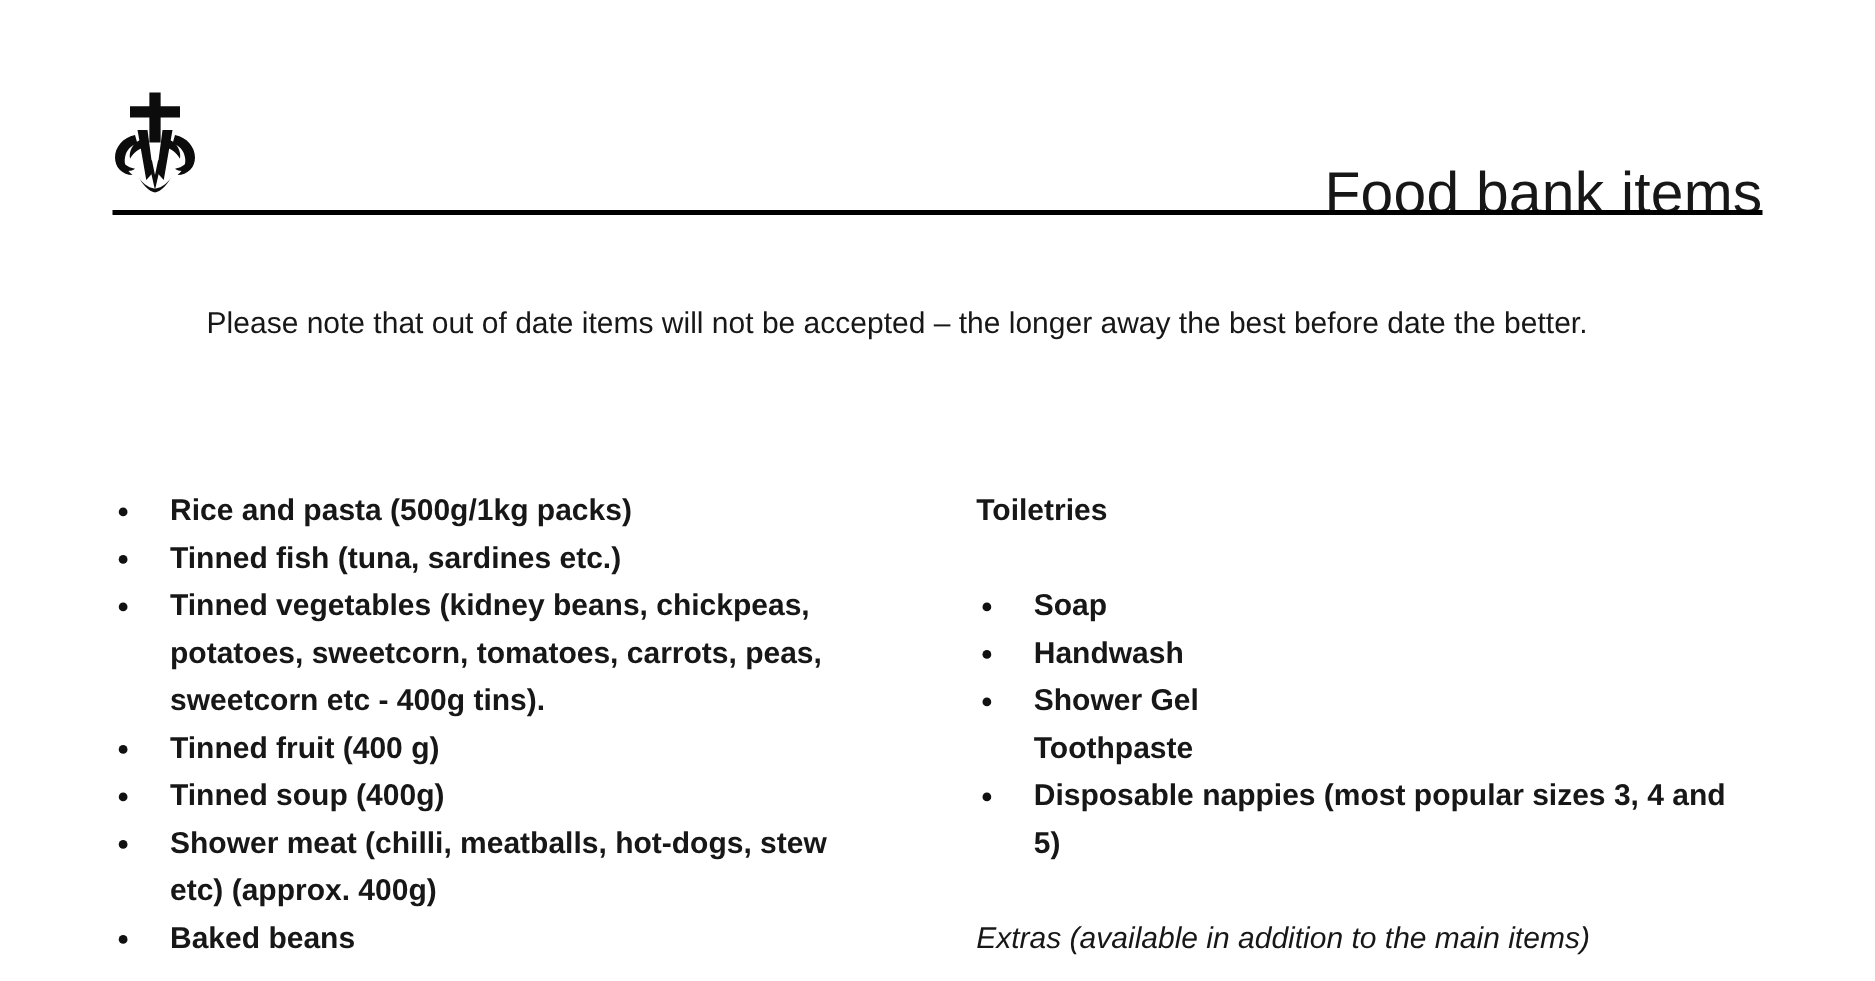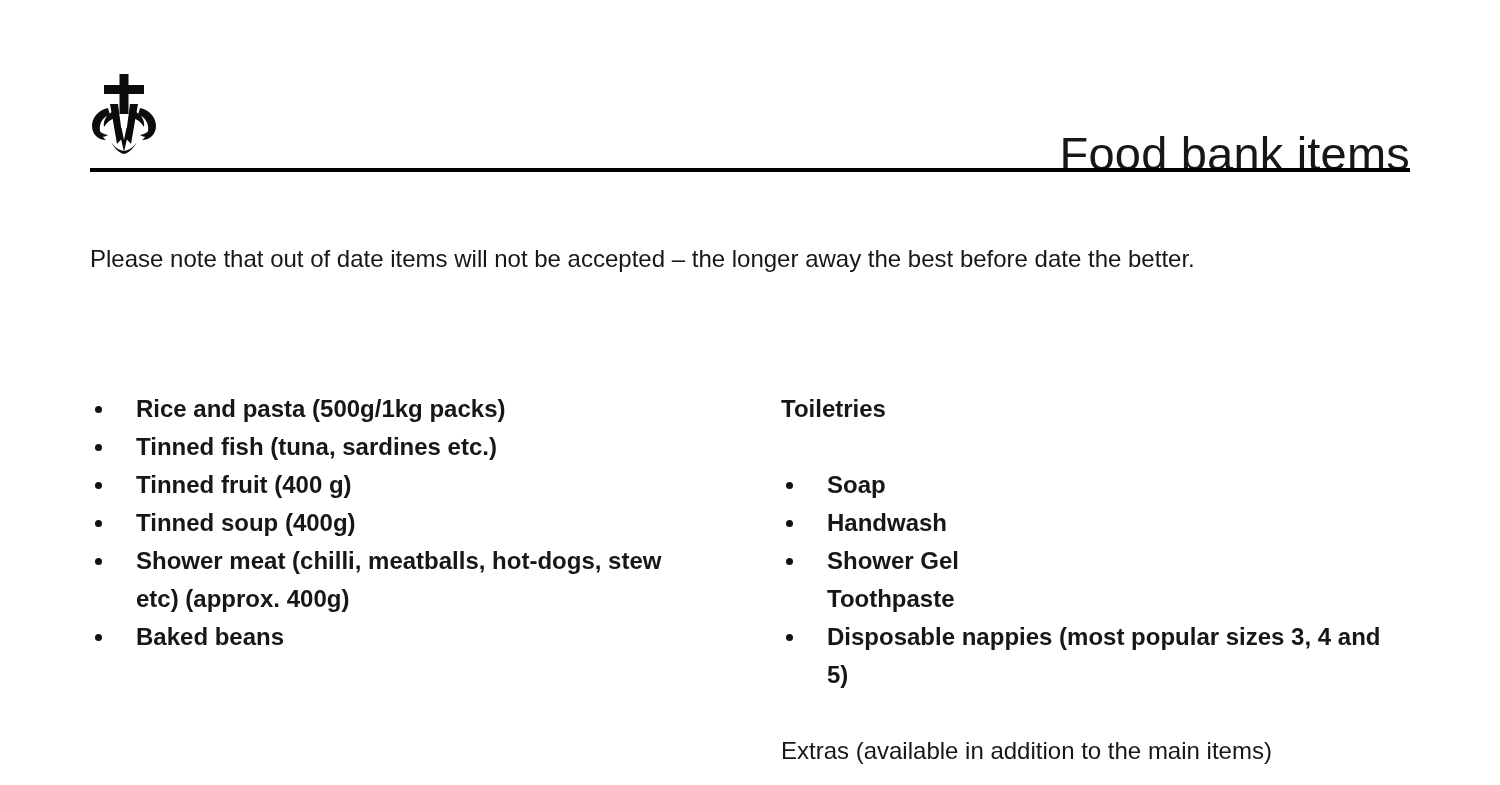--- a/index.html
+++ b/index.html
@@ -60,20 +60,21 @@
   
   .intro {
     position: absolute;
     left: 90px;
     top: 240px;
     width: 1180px;
     font-size: 24px;
     font-weight: 400;
     line-height: 37px;
     color: #171717;
+    text-align: right;
   }
 
   
   .columns {
     position: absolute;
     left: 0;
     top: 390px;
     width: 1500px;
   }
   .col {
@@ -115,20 +116,21 @@
     background: #111111;
   }
   ul.items li.nobullet::before { content: none; }
 
   .trailing-heading {
     font-size: 24px;
     line-height: 38px;
     font-weight: 400;
     color: #171717;
     margin-top: 38px;
+    font-style: italic;
   }
 </style>
 </head>
 <body>
 
 <div class="header">
 
   <div class="logo">
     <svg viewBox="0 0 72 92" xmlns="http://www.w3.org/2000/svg" aria-hidden="true">
       <g fill="#0c0c0c">
@@ -164,20 +166,21 @@
 </div>
 
 <div class="intro">Please note that out of date items will not be accepted – the longer away the best before date the better.</div>
 
 <div class="columns">
 
   <div class="col col-left">
     <ul class="items">
       <li class="bulleted">Rice and pasta (500g/1kg packs)</li>
       <li class="bulleted">Tinned fish (tuna, sardines etc.)</li>
+      <li class="bulleted">Tinned vegetables (kidney beans, chickpeas, potatoes, sweetcorn, tomatoes, carrots, peas, sweetcorn etc - 400g tins).</li>
       <li class="bulleted">Tinned fruit (400 g)</li>
       <li class="bulleted">Tinned soup (400g)</li>
       <li class="bulleted">Shower meat (chilli, meatballs, hot-dogs, stew etc) (approx. 400g)</li>
       <li class="bulleted">Baked beans</li>
     </ul>
   </div>
 
   <div class="col col-right">
     <div class="col-heading">Toiletries</div>
     <ul class="items">

